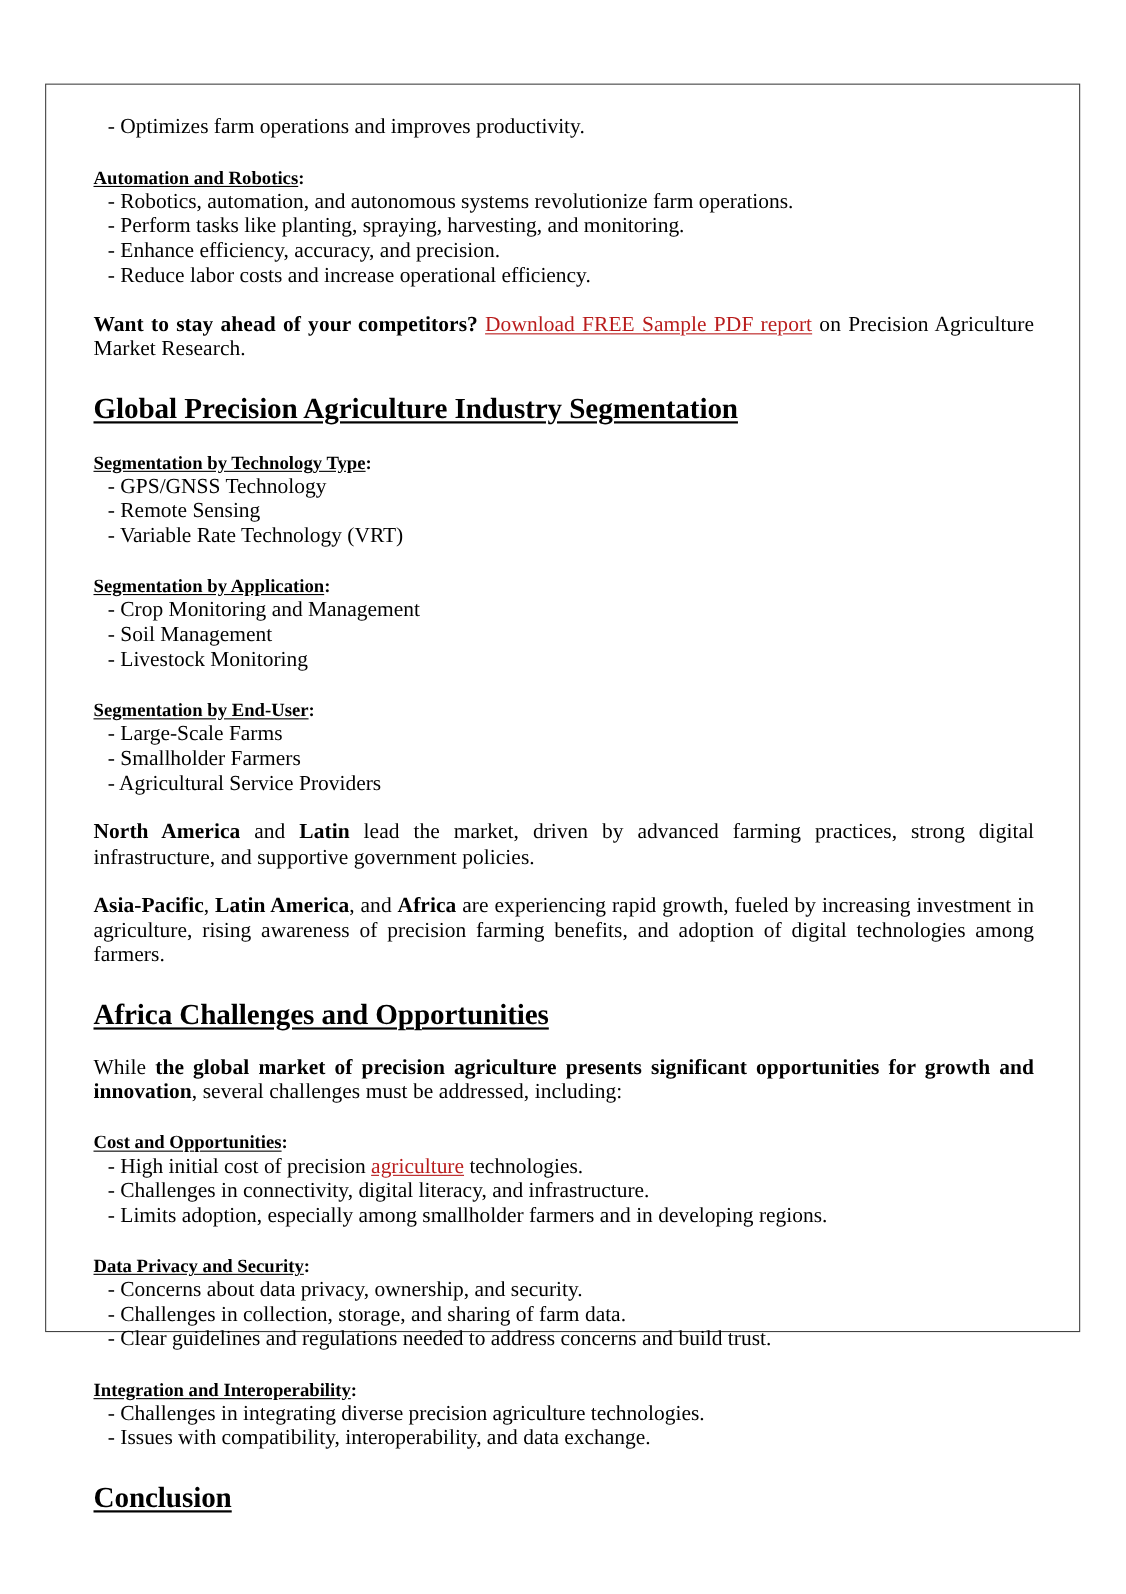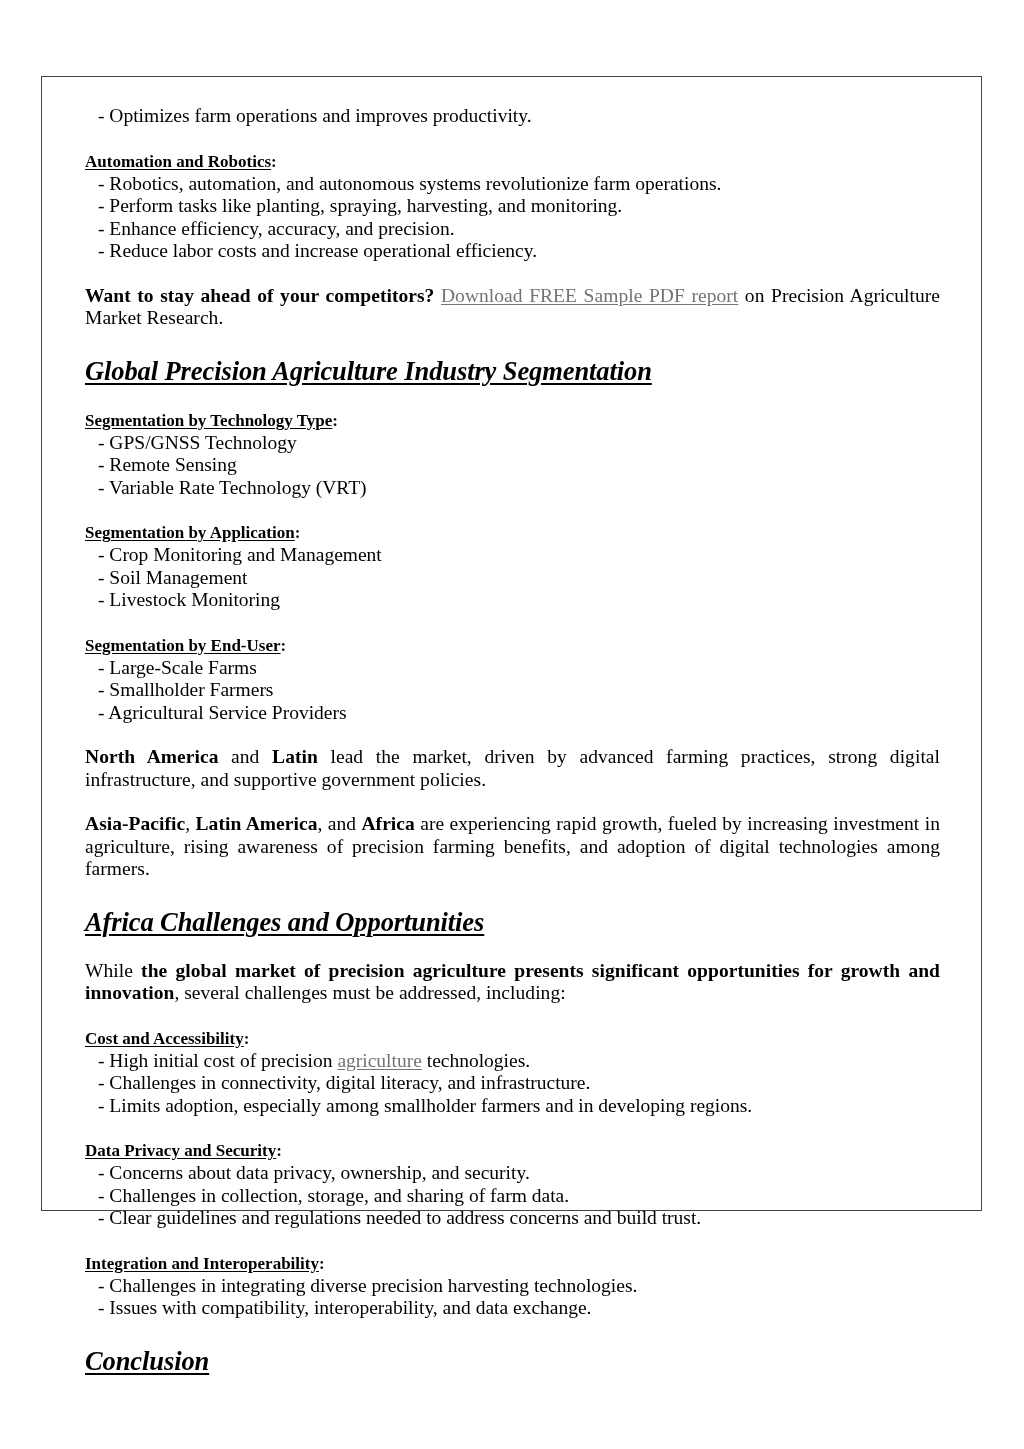--- a/index.html
+++ b/index.html
@@ -65,28 +65,27 @@
   h2.heading {
     font-size: 26.5px;
     line-height: 31px;
     font-weight: bold;
     margin: 0;
     display: inline-block;
     text-decoration: underline;
     text-underline-offset: 3px;
     text-decoration-thickness: 2px;
     letter-spacing: -0.1px;
-    font-style: italic;
   }
   .heading-wrap { margin: 0; }
 
   b.strong { font-weight: bold; }
 
   a.link {
-    color: #737373;
+    color: #b91c1c;
     text-decoration: underline;
     text-underline-offset: 1.5px;
   }
 </style>
 </head>
 <body>
 
 <div class="page">
   <div class="page-inner">
 
@@ -140,36 +139,36 @@
     <div class="spacer-md"></div>
 
     <div class="heading-wrap"><h2 class="heading">Africa Challenges and Opportunities</h2></div>
 
     <div class="spacer-sm"></div>
 
     <p class="para justify"><span>While </span><b class="strong">the global market of precision agriculture presents significant opportunities for growth and innovation</b><span>, several challenges must be addressed, including:</span></p>
 
     <div class="spacer-sm"></div>
 
-    <div class="lbl"><span class="u">Cost and Accessibility</span><span>:</span></div>
+    <div class="lbl"><span class="u">Cost and Opportunities</span><span>:</span></div>
     <div class="bullet"><span>- High initial cost of precision </span><a class="link" href="#">agriculture</a><span> technologies.</span></div>
     <div class="bullet">- Challenges in connectivity, digital literacy, and infrastructure.</div>
     <div class="bullet">- Limits adoption, especially among smallholder farmers and in developing regions.</div>
 
     <div class="spacer-sm"></div>
 
     <div class="lbl"><span class="u">Data Privacy and Security</span><span>:</span></div>
     <div class="bullet">- Concerns about data privacy, ownership, and security.</div>
     <div class="bullet">- Challenges in collection, storage, and sharing of farm data.</div>
     <div class="bullet">- Clear guidelines and regulations needed to address concerns and build trust.</div>
 
     <div class="spacer-sm"></div>
 
     <div class="lbl"><span class="u">Integration and Interoperability</span><span>:</span></div>
-    <div class="bullet">- Challenges in integrating diverse precision harvesting technologies.</div>
+    <div class="bullet">- Challenges in integrating diverse precision agriculture technologies.</div>
     <div class="bullet">- Issues with compatibility, interoperability, and data exchange.</div>
 
     <div class="spacer-md"></div>
 
     <div class="heading-wrap"><h2 class="heading">Conclusion</h2></div>
 
   </div>
 </div>
 
 </body></html>

